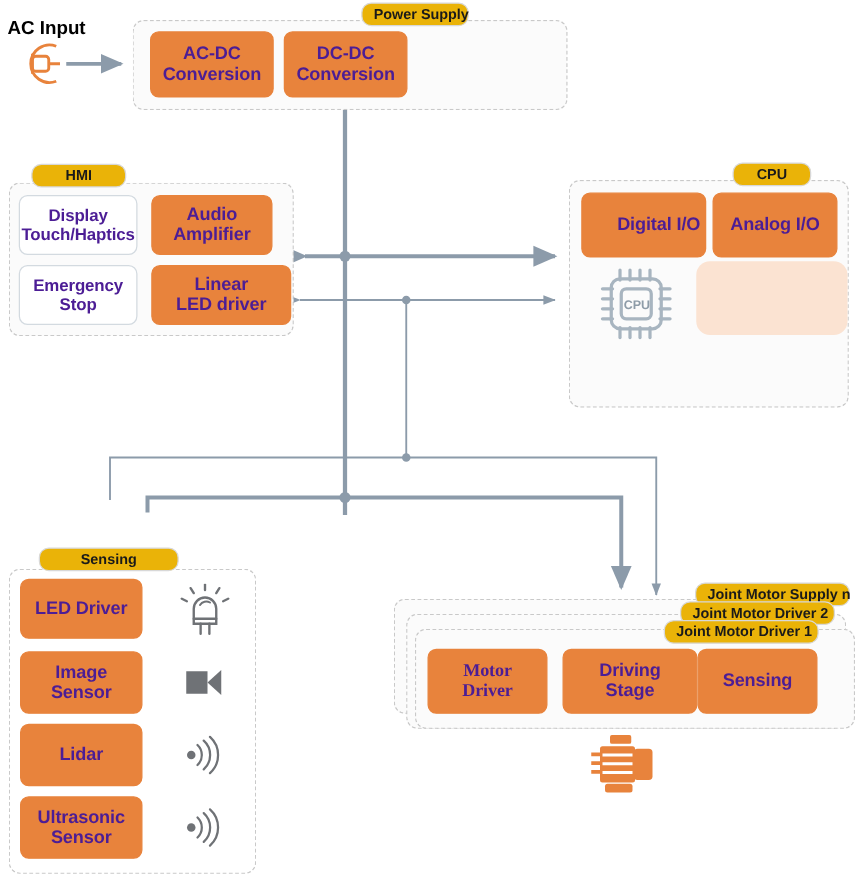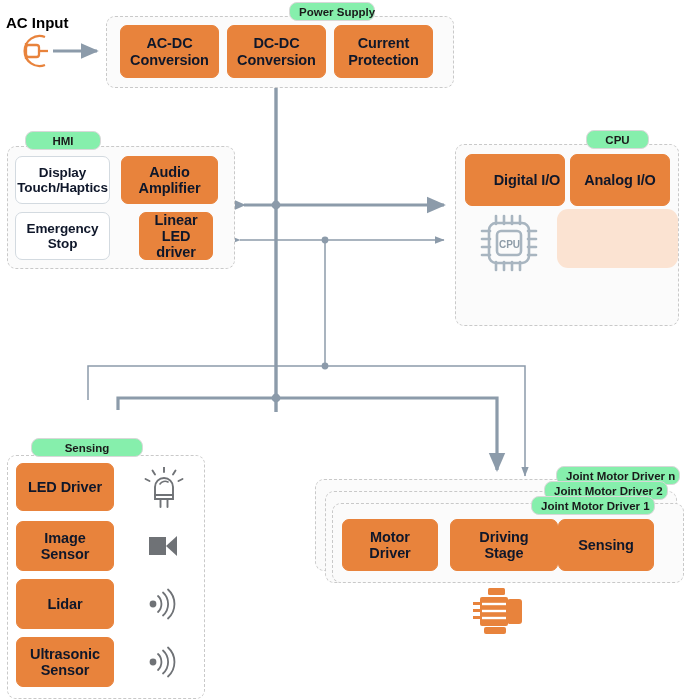--- a/index.html
+++ b/index.html
@@ -6,29 +6,29 @@
   body{width:686px;height:699px;position:relative;overflow:hidden;
        font-family:"Liberation Sans",sans-serif;color:#1a1a1a;}
   #stage{position:absolute;left:0;top:0;width:686px;height:699px;}
 
   
   .panel{position:absolute;border:1.4px dashed #c9c9c9;border-radius:9px;
          background:#fbfbfb;box-sizing:border-box;}
   .panel.plain{background:#ffffff;}
 
   
-  .pill{position:absolute;background:#86efac;border:1.2px solid #d8d8d8;
+  .pill{position:absolute;background:#eab308;border:1.2px solid #d8d8d8;
         border-radius:8px;height:19px;line-height:18px;text-align:center;
         font-size:11.5px;font-weight:bold;color:#1a1a1a;
         padding:0 9px;box-sizing:border-box;white-space:nowrap;z-index:30;}
 
   
   .blk{position:absolute;border-radius:7px;box-sizing:border-box;
        display:flex;align-items:center;justify-content:center;text-align:center;
-       font-size:14.5px;font-weight:bold;line-height:1.12;color:#0f172a;
+       font-size:14.5px;font-weight:bold;line-height:1.12;color:#4c1d95;
        letter-spacing:-0.1px;}
   .blk.orange{background:#E8833C;border:1px solid #E8833C;}
   .blk.white{background:#ffffff;border:1.3px solid #d3dae0;}
   .blk.hl{background:#ffffff;border:1.6px solid #E8833C;z-index:12;}
   .glow{position:absolute;background:#FBE3D2;border-radius:11px;z-index:11;}
 
   
   .freetext{position:absolute;font-size:15px;font-weight:bold;color:#000000;}
 
   svg.lay{position:absolute;left:0;top:0;width:686px;height:699px;
@@ -100,26 +100,20 @@
       <span>AC-DC</span><br>
       <span>Conversion</span>
     </span>
   </div>
   <div class="blk orange" style="left:227px;top:25px;width:99px;height:53px;">
     <span>
       <span>DC-DC</span><br>
       <span>Conversion</span>
     </span>
   </div>
-  <div class="blk orange" style="left:334px;top:25px;width:99px;height:53px;">
-    <span>
-      <span>Current</span><br>
-      <span>Protection</span>
-    </span>
-  </div>
 
   <div class="panel" style="left:7px;top:146px;width:228px;height:123px;"></div>
   <div class="pill" style="left:25px;top:131px;width:76px;">HMI</div>
 
   <div class="blk orange" style="left:121px;top:156px;width:97px;height:48px;">
     <span>
       <span>Audio</span><br>
       <span>Amplifier</span>
     </span>
   </div>
@@ -128,21 +122,21 @@
       <span>Display</span><br>
       <span>Touch/Haptics</span>
     </span>
   </div>
   <div class="blk white" style="left:15px;top:212px;width:95px;height:48px;font-size:13.5px;">
     <span>
       <span>Emergency</span><br>
       <span>Stop</span>
     </span>
   </div>
-  <div class="blk orange" style="left:139px;top:212px;width:74px;height:48px;">
+  <div class="blk orange" style="left:121px;top:212px;width:112px;height:48px;">
     <span>
       <span>Linear</span><br>
       <span>LED driver</span>
     </span>
   </div>
 
   <div class="panel" style="left:455px;top:144px;width:224px;height:182px;"></div>
   <div class="pill" style="left:586px;top:130px;width:63px;">CPU</div>
 
   <div class="blk orange" style="left:465px;top:154px;width:100px;height:52px;padding-left:24px;">
@@ -232,29 +226,29 @@
   <svg class="iconsvg" style="left:146px;top:644px;width:36px;height:36px;" viewBox="0 0 36 36">
     <circle cx="7" cy="18" r="3.4" fill="#6F7276"></circle>
     <g stroke="#6F7276" fill="none" stroke-width="1.8" stroke-linecap="round">
       <path d="M12,10 A11,11 0 0 1 12,26"></path>
       <path d="M17,6.5 A15.5,15.5 0 0 1 17,29.5"></path>
       <path d="M22,3.5 A19.5,19.5 0 0 1 22,32.5"></path>
     </g>
   </svg>
 
   <div class="panel" style="left:315px;top:479px;width:352px;height:92px;z-index:3;"></div>
-  <div class="pill" style="left:556px;top:466px;width:124px;z-index:22;">Joint Motor Driver n</div>
+  <div class="pill" style="left:556px;top:466px;width:124px;z-index:22;">Joint Motor Supply n</div>
 
   <div class="panel" style="left:325px;top:491px;width:352px;height:92px;z-index:4;"></div>
   <div class="pill" style="left:544px;top:481px;width:124px;z-index:23;">Joint Motor Driver 2</div>
 
   <div class="panel" style="left:332px;top:503px;width:352px;height:80px;z-index:5;"></div>
   <div class="pill" style="left:531px;top:496px;width:124px;z-index:24;">Joint Motor Driver 1</div>
 
-  <div class="blk orange" style="left:342px;top:519px;width:96px;height:52px;z-index:10;">
+  <div class="blk orange" style="left:342px;top:519px;width:96px;height:52px;z-index:10;font-family:Liberation Serif, serif;">
     <span>
       <span>Motor</span><br>
       <span>Driver</span>
     </span>
   </div>
   <div class="blk orange" style="left:450px;top:519px;width:108px;height:52px;z-index:10;">
     <span>
       <span>Driving</span><br>
       <span>Stage</span>
     </span>

